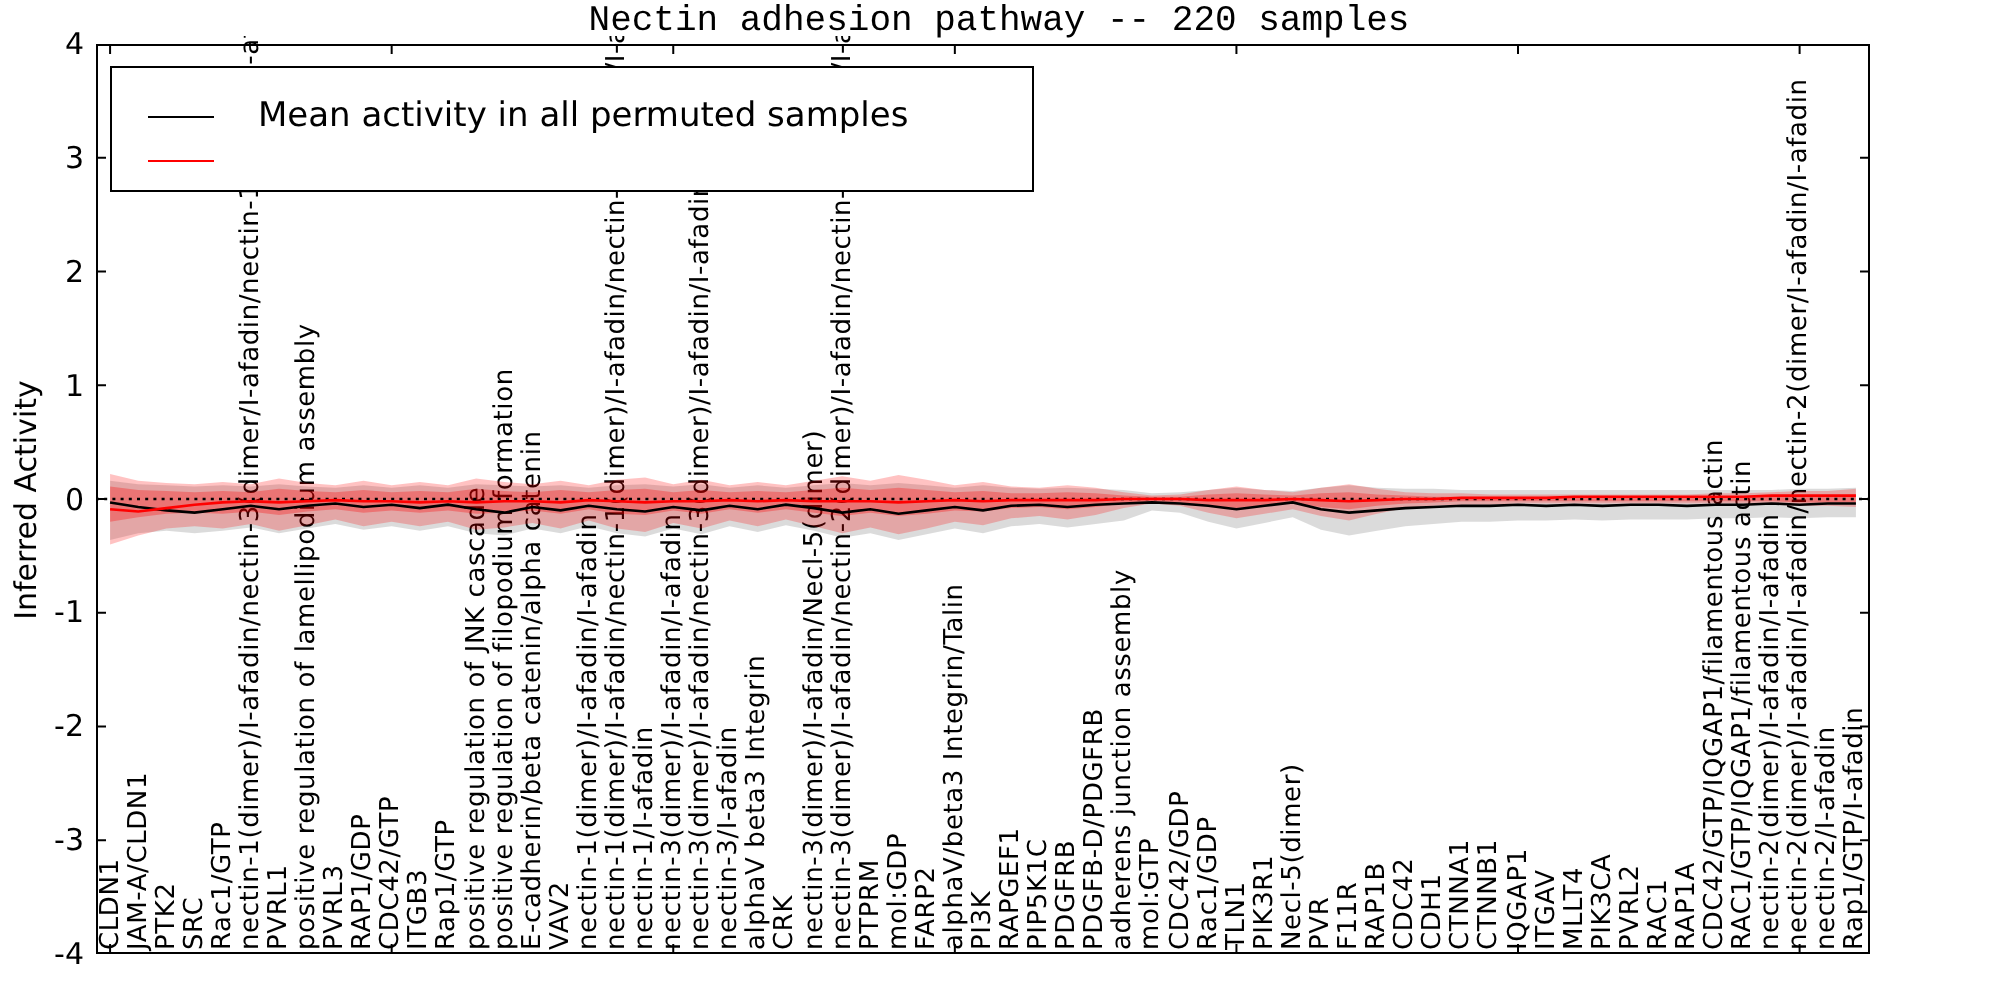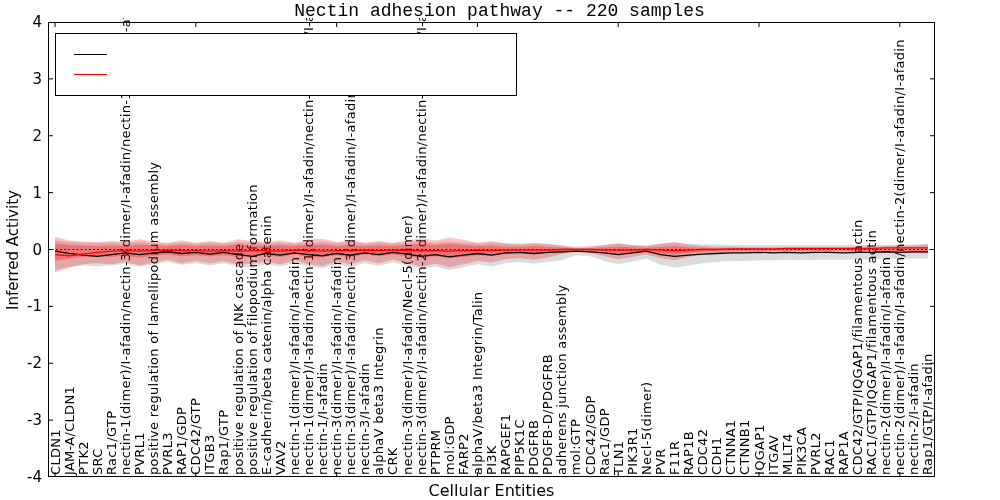--- a/index.html
+++ b/index.html
@@ -162,22 +162,22 @@
       <div style="top: 354.25px;">-2</div>
       <div style="top: 297.375px;">-1</div>
       <div style="top: 240.5px;">0</div>
       <div style="top: 183.625px;">1</div>
       <div style="top: 126.75px;">2</div>
       <div style="top: 69.875px;">3</div>
       <div style="top: 13px;">4</div>
     </div>
   <div id="title">Nectin adhesion pathway -- 220 samples</div>
   <div id="ylabel">Inferred Activity</div>
-  <div id="xlabel">Cellular Entities</div>
   <div id="legend">
     <div class="legend-row">
       <span class="legend-line" id="legline0" style="border-top-color: rgb(0, 0, 0);"></span>
+      <span class="legend-text">Mean activity in all permuted samples</span>
     </div>
     <div class="legend-row">
       <span class="legend-line" id="legline1" style="border-top-color: rgb(255, 0, 0);"></span>
     </div>
   </div>
 </div>
 
 </body></html>

